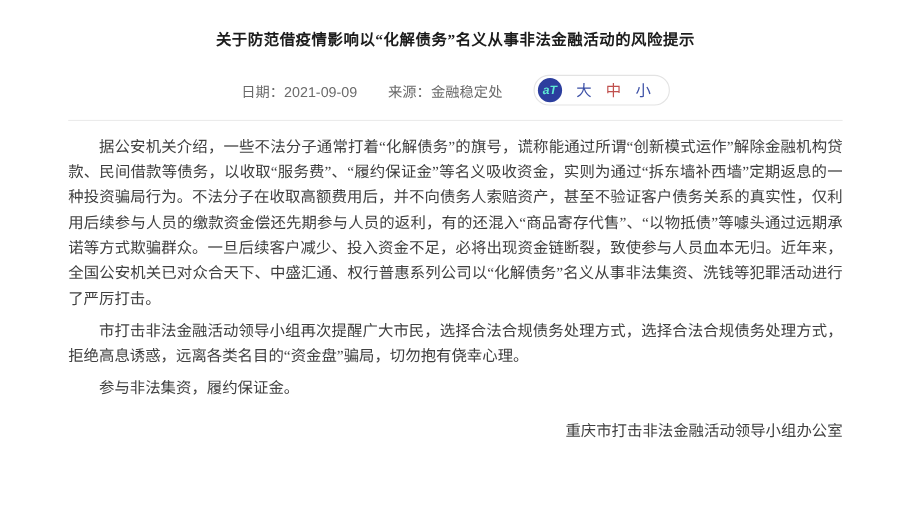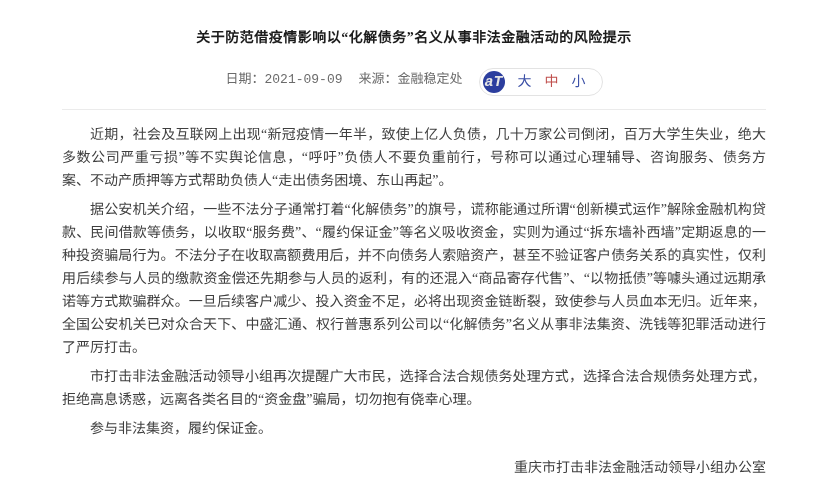--- a/index.html
+++ b/index.html
@@ -22,46 +22,46 @@
     font-size: 14px;
     font-weight: bold;
     color: #1c1c1c;
     letter-spacing: 0.5px;
     line-height: 30px;
   }
   .meta-row {
     margin-top: 15px;
     display: flex;
     justify-content: center;
-    align-items: flex-start;
-    gap: 16px;
+    align-items: center;
+    gap: 28px;
     font-size: 13px;
     color: #6b6b6b;
-    font-family: Liberation Mono, monospace;
+    font-family: Liberation Sans, sans-serif;
   }
   .meta-item { white-space: nowrap; }
   .fontsize-pill {
     display: flex;
     align-items: center;
     gap: 13px;
     border: 1px solid #e3e3e3;
     border-radius: 15px;
     background: #ffffff;
     padding: 2px 16px 2px 3px;
   }
   .fontsize-icon {
     width: 22px;
     height: 22px;
     border-radius: 50%;
     background: #2c3e9e;
-    color: #e5e5e5;
+    color: #5eead4;
     display: flex;
     align-items: center;
     justify-content: center;
-    font-size: 15px;
+    font-size: 11px;
     font-style: italic;
     font-weight: bold;
     line-height: 1;
   }
   .size-opt {
     font-size: 14px;
     color: #3c50a6;
     cursor: pointer;
     line-height: 22px;
   }
@@ -108,21 +108,20 @@
       <span class="fontsize-icon">aT</span>
       <span class="size-opt">大</span>
       <span class="size-opt selected">中</span>
       <span class="size-opt">小</span>
     </div>
   </div>
 
   <div class="divider"></div>
 
   <div class="content">
-    <p>近期，社会及互联网上出现“新冠疫情一年半，致使上亿人负债，几十万家公司倒闭，百万大学生失业，绝大多数公司严重亏损”等不实舆论信息，“呼吁”负债人不要负重前行，号称可以通过心理辅导、咨询服务、债务方案、不动产质押等方式帮助负债人“走出债务困境、东山再起”。</p>
     <p>据公安机关介绍，一些不法分子通常打着“化解债务”的旗号，谎称能通过所谓“创新模式运作”解除金融机构贷款、民间借款等债务，以收取“服务费”、“履约保证金”等名义吸收资金，实则为通过“拆东墙补西墙”定期返息的一种投资骗局行为。不法分子在收取高额费用后，并不向债务人索赔资产，甚至不验证客户债务关系的真实性，仅利用后续参与人员的缴款资金偿还先期参与人员的返利，有的还混入“商品寄存代售”、“以物抵债”等噱头通过远期承诺等方式欺骗群众。一旦后续客户减少、投入资金不足，必将出现资金链断裂，致使参与人员血本无归。近年来，全国公安机关已对众合天下、中盛汇通、权行普惠系列公司以“化解债务”名义从事非法集资、洗钱等犯罪活动进行了严厉打击。</p>
     <p>市打击非法金融活动领导小组再次提醒广大市民，选择合法合规债务处理方式，选择合法合规债务处理方式，拒绝高息诱惑，远离各类名目的“资金盘”骗局，切勿抱有侥幸心理。</p>
     <p>参与非法集资，履约保证金。</p>
   </div>
 
   <div class="signature-block">
     <div>重庆市打击非法金融活动领导小组办公室</div>
 
   </div>
 

